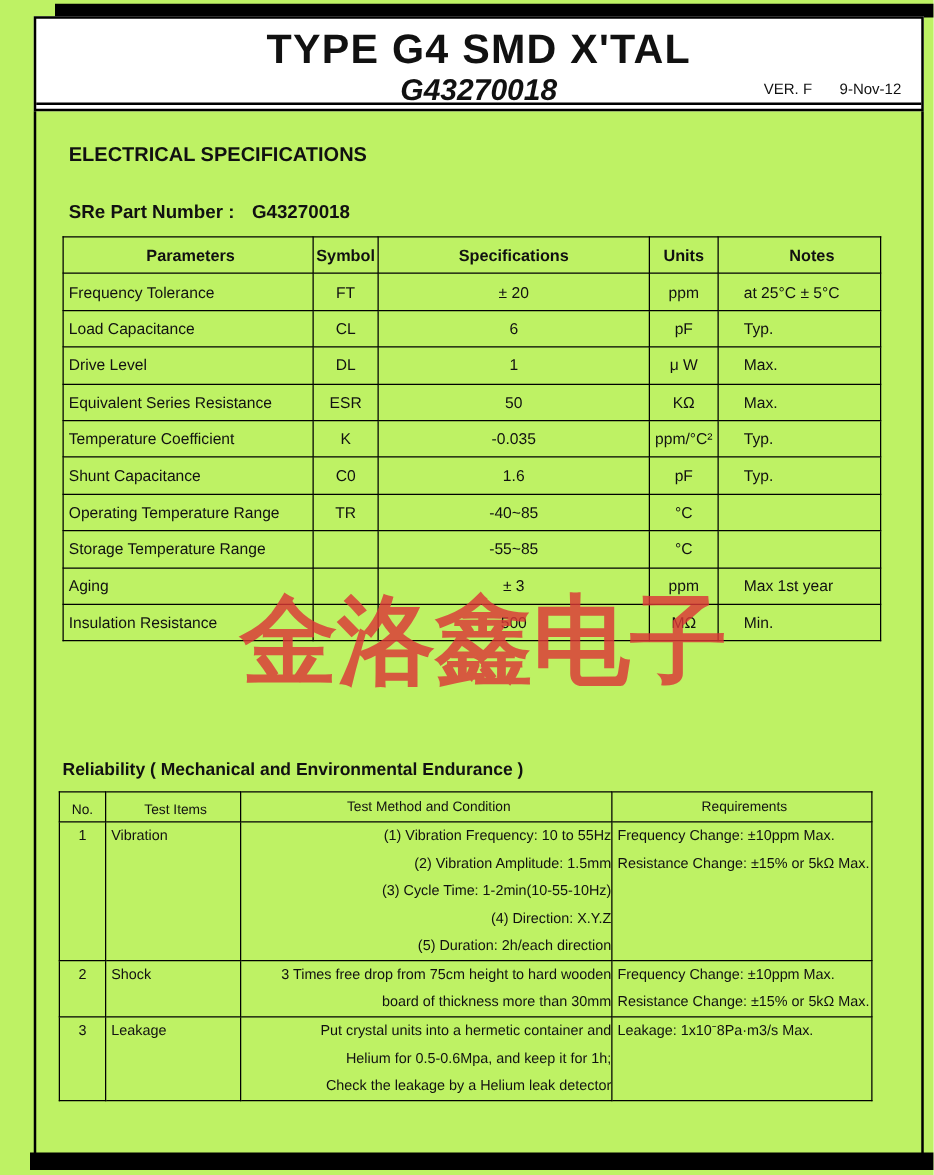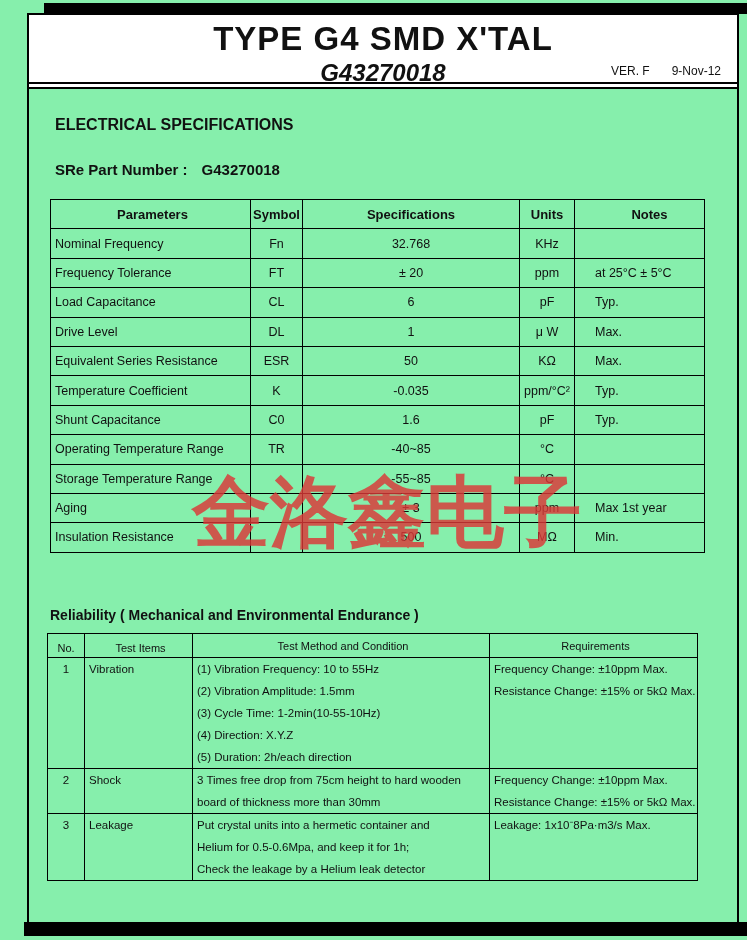--- a/index.html
+++ b/index.html
@@ -1,19 +1,19 @@
 <!DOCTYPE html>
 <html><head>
 <meta charset="utf-8">
 <style>
   * { margin:0; padding:0; box-sizing:border-box; }
   html,body { background:#ffffff; }
   .page {
     position:relative; width:747px; height:940px; margin:0 auto;
-    background:#86efac; overflow:hidden;
+    background:#bef264; overflow:hidden;
     font-family:"Liberation Sans", sans-serif; color:#111;
   }
   
   .top-bar    { position:absolute; left:44px; top:3px;  width:703px; height:11px; background:#000; }
   .bottom-bar { position:absolute; left:24px; top:922px; width:723px; height:14px; background:#000; }
 
   
   .header-box { position:absolute; left:27px; top:13px; width:712px; height:76px;
                 border:2px solid #000; background:#fff; }
   .doc-title  { text-align:center; font-size:33px; font-weight:bold; letter-spacing:1px; margin-top:5px; }
@@ -25,38 +25,38 @@
   
   .main-box { position:absolute; left:27px; top:89px; width:712px; height:840px;
               border-left:2px solid #000; border-right:2px solid #000; background:transparent; }
 
   .sec-title-1 { position:absolute; left:55px; top:116px; font-size:16px; font-weight:bold; }
   .sre-line    { position:absolute; left:55px; top:161px; font-size:15px; font-weight:bold; }
   .sre-line .val { margin-left:14px; }
 
   
   table { border-collapse:collapse; table-layout:fixed; }
-  .el-table { position:absolute; left:50px; top:199px; width:645px; }
+  .el-table { position:absolute; left:50px; top:189px; width:645px; }
   .el-table td, .el-table th { border:1.5px solid #000; font-size:12.5px; overflow:hidden; white-space:nowrap; }
   .el-table tr { height:29.4px; }
   .el-table th { font-size:13px; font-weight:bold; text-align:center; }
   .col-param { width:200px; text-align:left; padding-left:4px; }
   .col-sym   { width:52px;  text-align:center; }
   .col-spec  { width:217px; text-align:center; }
   .col-unit  { width:55px;  text-align:center; }
   .col-note  { width:130px; text-align:left; padding-left:20px;margin-left:33px; }
 
   
   .sec-title-2 { position:absolute; left:50px; top:607px; font-size:14px; font-weight:bold; }
   .rel-table { position:absolute; left:47px; top:633px; width:650px; }
   .rel-table td, .rel-table th { border:1.5px solid #000; font-size:11.5px; vertical-align:top; }
   .rel-table th { font-size:11px; font-weight:normal; text-align:center; vertical-align:middle; height:24px; }
   .rcol-no   { width:37px;  text-align:center; padding-top:5px; }
   .rcol-item { width:108px; text-align:left; padding:5px 0 0 4px; }
-  .rcol-meth { width:297px; text-align:left; padding:0 0 0 4px; }
+  .rcol-meth { width:297px; text-align:right; padding:0 0 0 4px; }
   .rcol-req  { width:208px; text-align:left; padding:0 0 0 4px; }
   .cell-line { line-height:22px; height:22px; white-space:nowrap; overflow:hidden; }
   .row-vibration { height:110px; }
   .row-shock     { height:44px; }
   .row-leakage   { height:66px; }
 
   
   .watermark {
     position:absolute; z-index:5; font-weight:bold;
     color:rgba(220,55,55,0.82); white-space:nowrap; pointer-events:none;
@@ -94,27 +94,20 @@
   <table class="el-table">
     <tbody>
         <tr>
       <th class="col-param">Parameters</th>
       <th class="col-sym">Symbol</th>
       <th class="col-spec">Specifications</th>
       <th class="col-unit">Units</th>
       <th class="col-note">Notes</th>
     </tr>
     <tr>
-      <td class="col-param">Nominal Frequency</td>
-      <td class="col-sym">Fn</td>
-      <td class="col-spec">32.768</td>
-      <td class="col-unit">KHz</td>
-      <td class="col-note"></td>
-    </tr>
-    <tr>
       <td class="col-param">Frequency Tolerance</td>
       <td class="col-sym">FT</td>
       <td class="col-spec">± 20</td>
       <td class="col-unit">ppm</td>
       <td class="col-note">at 25°C ± 5°C</td>
     </tr>
     <tr>
       <td class="col-param">Load Capacitance</td>
       <td class="col-sym">CL</td>
       <td class="col-spec">6</td>

